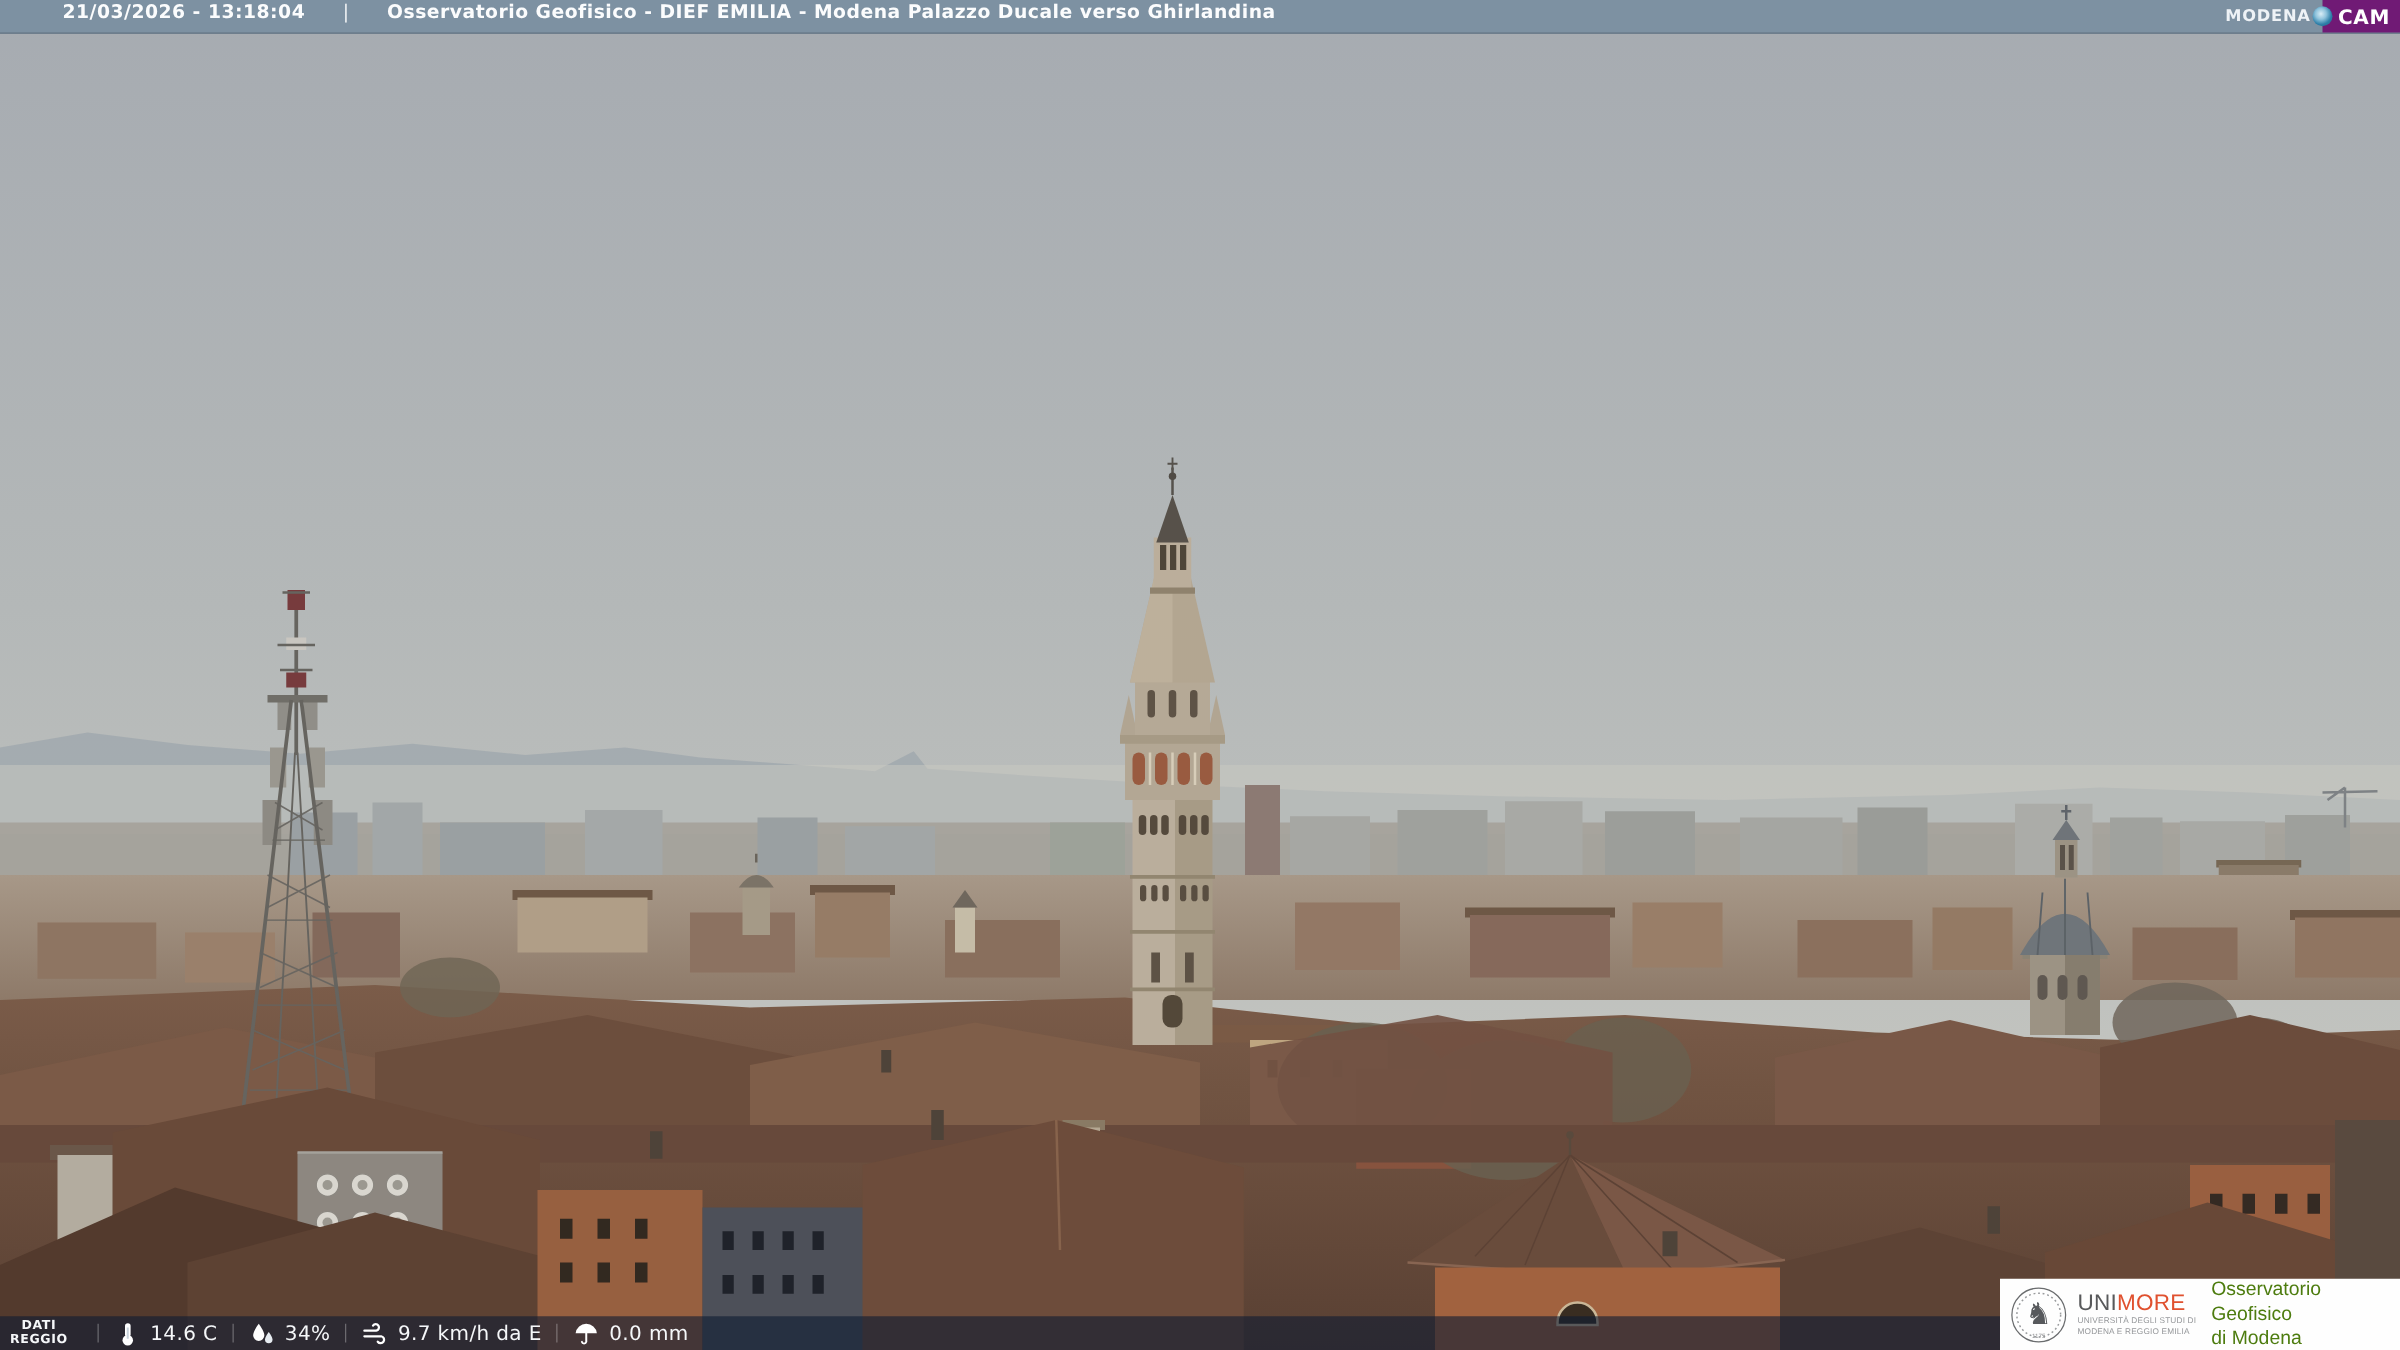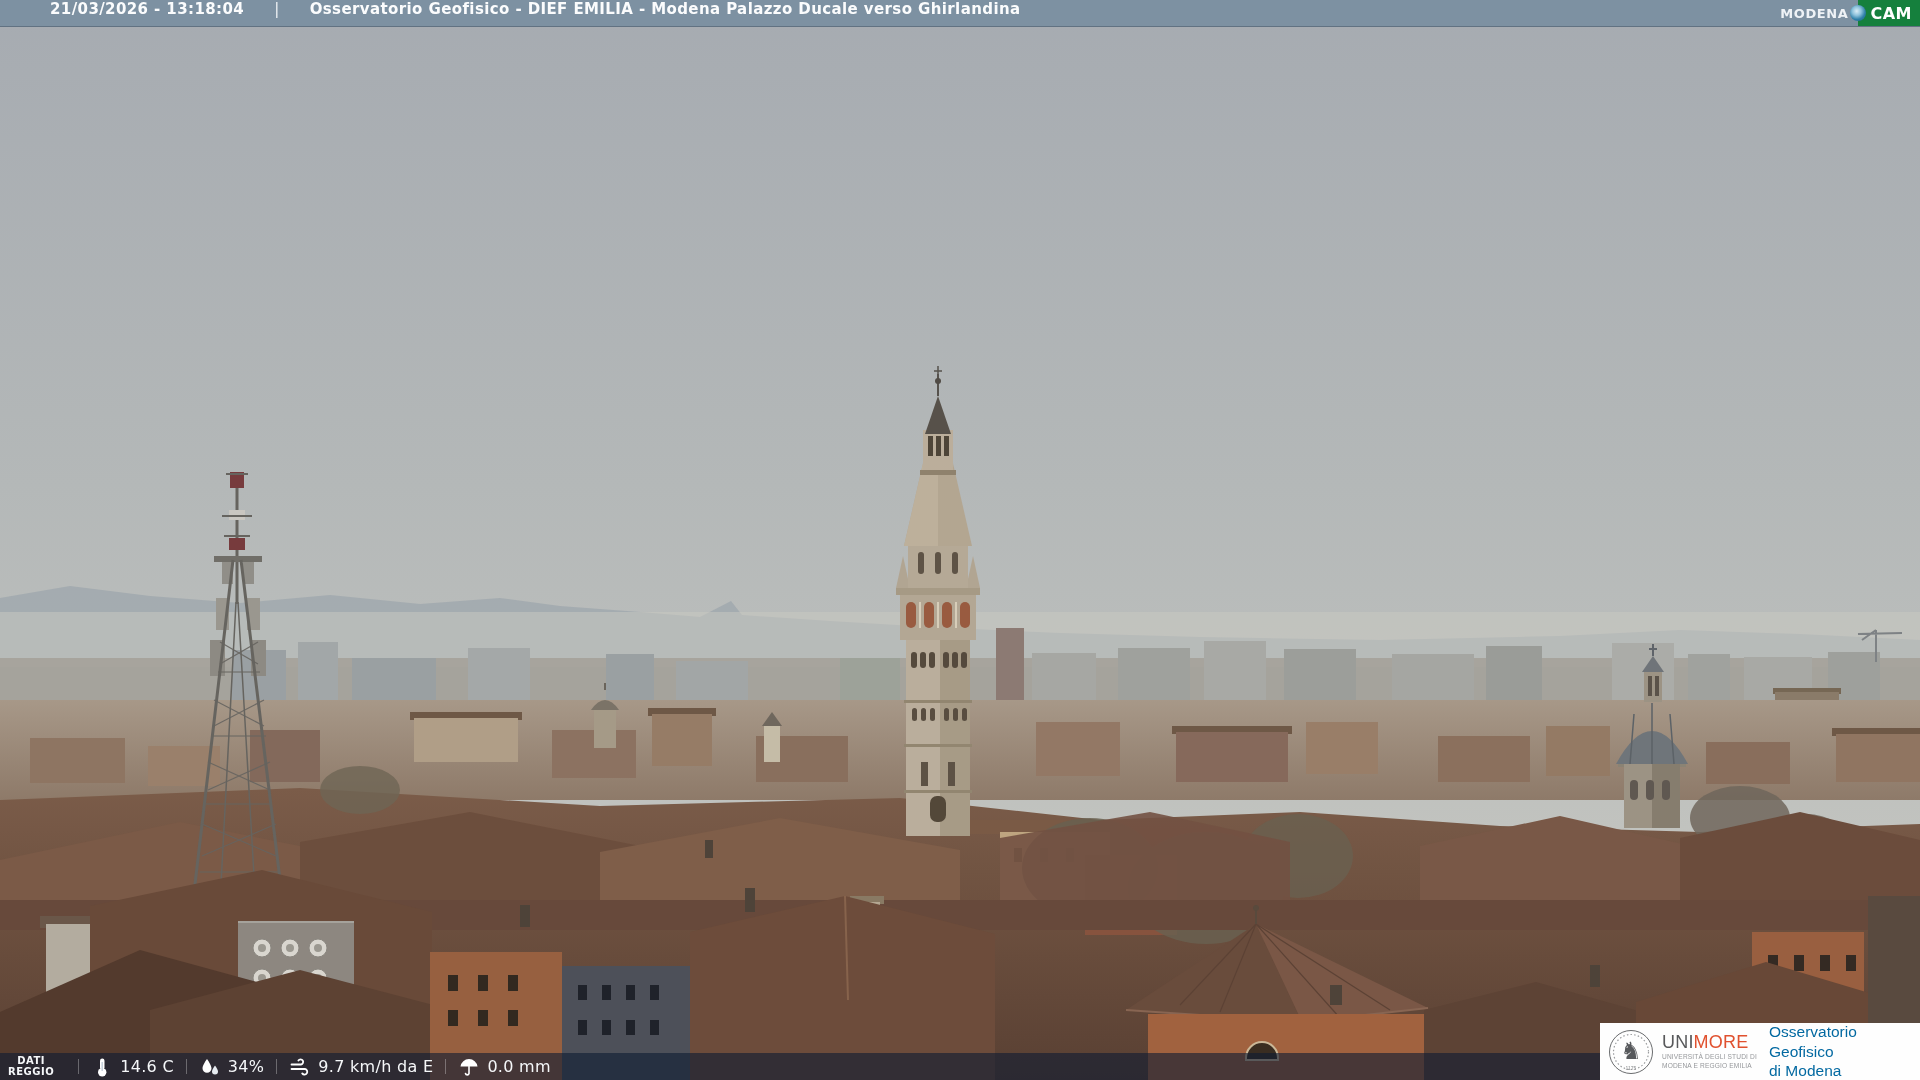--- a/index.html
+++ b/index.html
@@ -7,21 +7,21 @@
   .scene{position:absolute;inset:0;width:1920px;height:1080px;display:block;filter:saturate(.94) blur(.35px);}
   
   .topbar{position:absolute;top:0;left:0;right:0;height:26px;background:rgba(124,143,161,.97);
     border-bottom:1px solid rgba(55,68,82,.4);display:flex;align-items:flex-start;color:#fbfcfd;
     font-size:15px;font-weight:bold;letter-spacing:.4px;z-index:10;}
   .topbar .ts{margin-left:50px;}
   .topbar .sep{margin:0 30px;font-weight:normal;opacity:.9;}
   
   .wcam{position:absolute;top:0;right:0;height:26px;display:flex;align-items:center;z-index:11;}
   .wcam .w{color:#eef2f6;font-size:13px;font-weight:600;letter-spacing:.6px;}
-  .wcam .badge{position:relative;height:26px;display:flex;align-items:center;background:#15803d;
+  .wcam .badge{position:relative;height:26px;display:flex;align-items:center;background:#701a75;
     margin-left:10px;padding:0 8px 0 12px;}
   .wcam .dot{position:absolute;left:-8px;top:5px;width:16px;height:16px;border-radius:50%;
     background:radial-gradient(circle at 42% 38%, #d9edf6 0%, #8fc3dc 32%, #2e7fa8 62%, #1b5d85 100%);}
   .wcam .c{color:#fff;font-size:16px;font-weight:bold;letter-spacing:.5px;}
   
   .meteobar{position:absolute;left:0;right:0;bottom:0;height:27px;background:rgba(13,27,50,.60);
     display:flex;align-items:center;color:#f5f7f9;z-index:8;padding-left:8px;}
   .mlabel{display:flex;flex-direction:column;align-items:center;line-height:1.08;font-size:10px;
     font-weight:bold;letter-spacing:.5px;margin-right:12px;}
   .vsep{width:1px;height:15px;background:rgba(255,255,255,.30);margin:0 12px;flex:0 0 auto;}
@@ -33,21 +33,21 @@
   .brandbox{position:absolute;right:0;bottom:0;width:320px;height:57px;background:#fefefe;z-index:9;
     display:flex;align-items:center;box-sizing:border-box;padding:5px 8px;gap:8px;
     font-family:"Liberation Sans",sans-serif;}
   .crest{flex:0 0 auto;}
   .ublock{flex:0 0 auto;}
   .uname{font-size:18px;font-weight:normal;letter-spacing:.2px;line-height:1;}
   .uname .uni{color:#58595b;}
   .uname .more{color:#e0512f;}
   .usub{margin-top:2px;font-size:6.6px;color:#95979a;letter-spacing:.15px;line-height:1.3;}
   .usub span{display:block;}
-  .obs{margin-left:4px;font-size:15.5px;color:#0369a1;line-height:1.25;}
+  .obs{margin-left:4px;font-size:15.5px;color:#4d7c0f;line-height:1.25;}
 </style>
 </head>
 <body>
 
 <div class="stage">
 
   <svg class="scene" viewBox="0 0 1920 1080" preserveAspectRatio="none">
     <defs>
       <linearGradient id="skyGrad" x1="0" y1="0" x2="0" y2="1">
         <stop offset="0" stop-color="#a6abb1"></stop>

